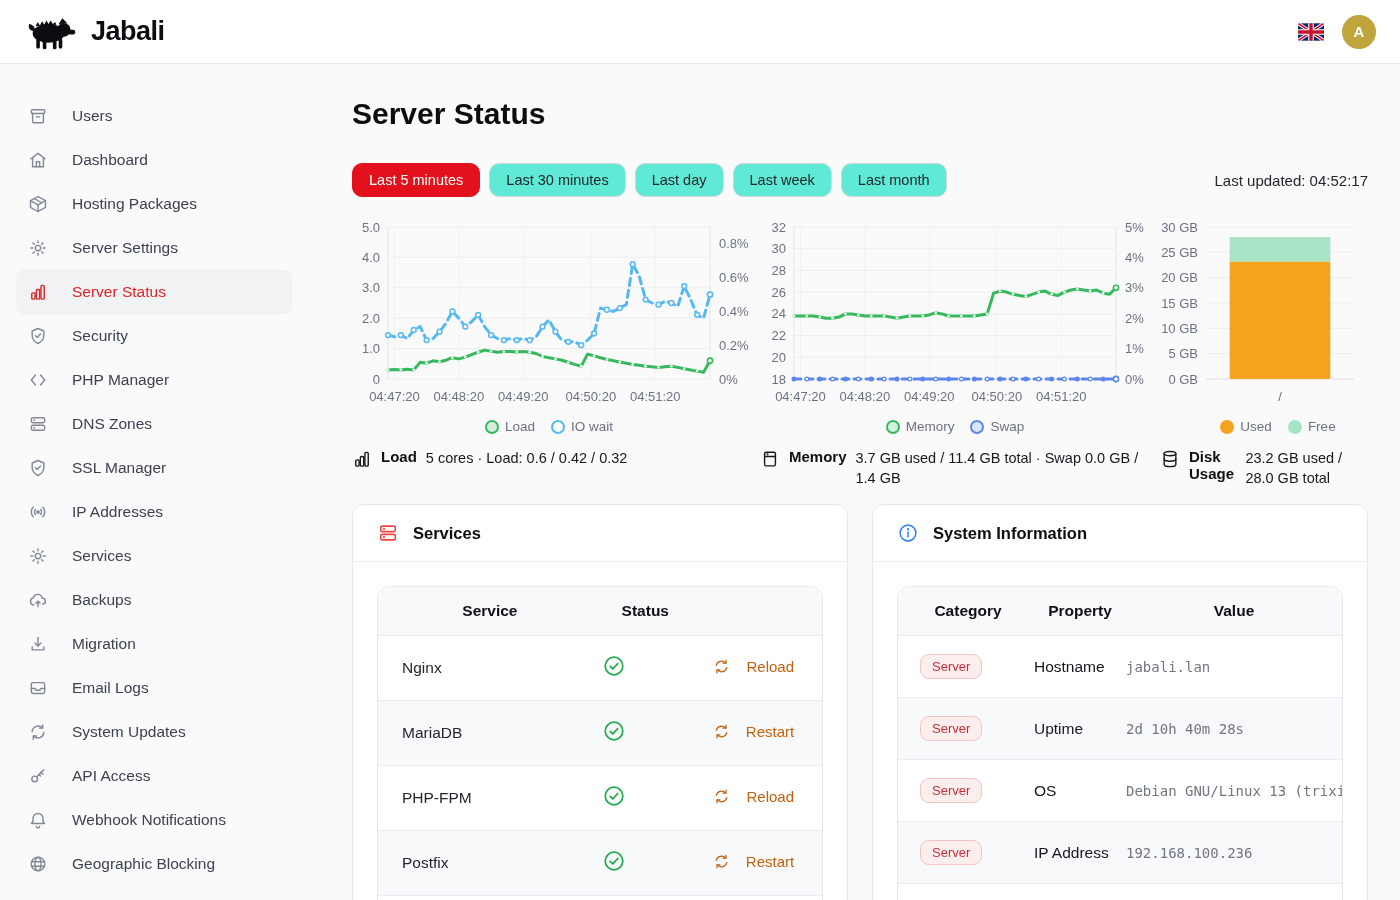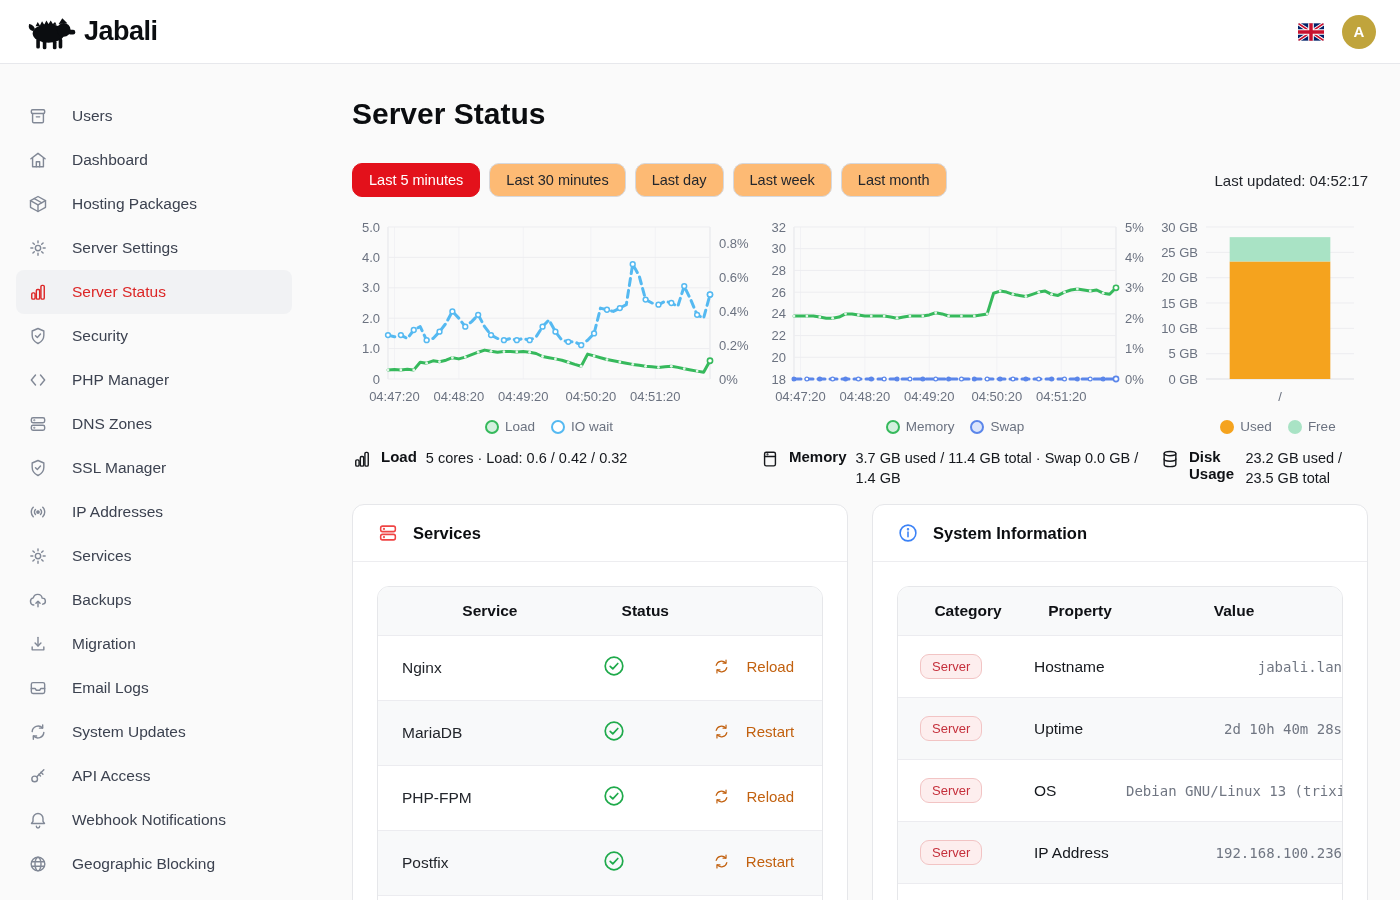--- a/index.html
+++ b/index.html
@@ -9,21 +9,21 @@
     background:#fafafa; color:#15181d;
   }
   svg text { font-family:"Liberation Sans","DejaVu Sans",sans-serif; }
 
   
   .hdr {
     height:64px; background:#fff; border-bottom:1px solid #e7e8ec;
     display:flex; align-items:center; justify-content:space-between;
     padding:0 24px;
   }
-  .brand { display:flex; align-items:center; gap:8px; }
+  .brand { display:flex; align-items:center; gap:15px; }
   .brand .logo svg { display:block; }
   .brand-name { font-size:27px; font-weight:800; letter-spacing:-0.5px; color:#0b0d10; }
   .hdr-right { display:flex; align-items:center; gap:18px; }
   .flag { display:inline-flex; cursor:pointer; }
   .flag svg { border-radius:2px; display:block; }
   .avatar {
     width:34px; height:34px; border-radius:50%;
     background:var(--avatar-gold,#c0a43c); color:#fff;
     display:flex; align-items:center; justify-content:center;
     font-weight:700; font-size:15px; cursor:pointer;
@@ -45,21 +45,21 @@
   }
   .side-item.active .si-icon { color:var(--active-red,#dc2626); }
 
   main { flex:1; padding:0 32px 0 48px; min-width:0; }
   h1 { font-size:30px; font-weight:800; margin-top:33px; color:#0b0d10; }
 
   .toolbar { display:flex; align-items:center; justify-content:space-between; margin-top:32px; }
   .filters { display:flex; gap:9px; }
   .fbtn {
     font-family:inherit; font-size:14.5px; color:#23262c;
-    background:#fdba74; border:1px solid #d6d8dd; border-radius:10px;
+    background:#5eead4; border:1px solid #d6d8dd; border-radius:10px;
     padding:8px 16px; cursor:pointer; white-space:nowrap;
   }
   .fbtn.active {
     background:var(--brand-red,#e3111b); border-color:var(--brand-red,#e3111b);
     color:#fff;
   }
   .last-updated { font-size:15px; color:#23262c; }
 
   
   .charts { display:grid; grid-template-columns:408px 400px 208px; margin-top:16px; }
@@ -111,21 +111,20 @@
   .badge {
     display:inline-block; padding:4px 11px; border-radius:9px;
     background:var(--badge-bg,#fdeeee); border:1px solid var(--badge-border,#f2c4c4);
     color:var(--badge-text,#c5303c); font-size:13px;
   }
   td.prop { color:#15181d; }
   td.val {
     font-family:"DejaVu Sans Mono","Liberation Mono",monospace;
     font-size:14px; color:#707682; white-space:nowrap; overflow:hidden;
     padding-left:0;
-    text-align:right;
   }
   td.cat { padding-left:22px; }
   th.th-prop, td.prop { padding-left:18px; }
   th.th-val { padding-left:0; }
 </style>
 </head>
 <body>
 
 <header class="hdr">
   <div class="brand">
@@ -607,21 +606,21 @@
               <span>Free</span>
             </span>
           </div>
         <div class="stat" id="stat2">
             <span class="st-icon"><svg viewBox="0 0 24 24" fill="none" stroke="currentColor" stroke-width="1.7" stroke-linecap="round" stroke-linejoin="round">
                 <ellipse cx="12" cy="5.5" rx="7" ry="2.6"></ellipse>
                 <path d="M5 5.5v13c0 1.4 3.1 2.6 7 2.6s7-1.2 7-2.6v-13"></path>
                 <path d="M5 12c0 1.4 3.1 2.6 7 2.6s7-1.2 7-2.6"></path>
               </svg></span>
             <b>Disk Usage</b>
-            <span class="tx">23.2 GB used / 23.5 GB total</span>
+            <span class="tx">23.2 GB used / 28.0 GB total</span>
           </div>
       </div>
     </div>
 
     <div class="cards">
       <section class="card">
         <div class="card-hd">
           <span class="ci red" id="svcCardIcon">
               <svg viewBox="0 0 24 24" fill="none" stroke="currentColor" stroke-width="1.7" stroke-linecap="round" stroke-linejoin="round">
                 <rect x="4" y="4.5" width="16" height="6" rx="2"></rect>

